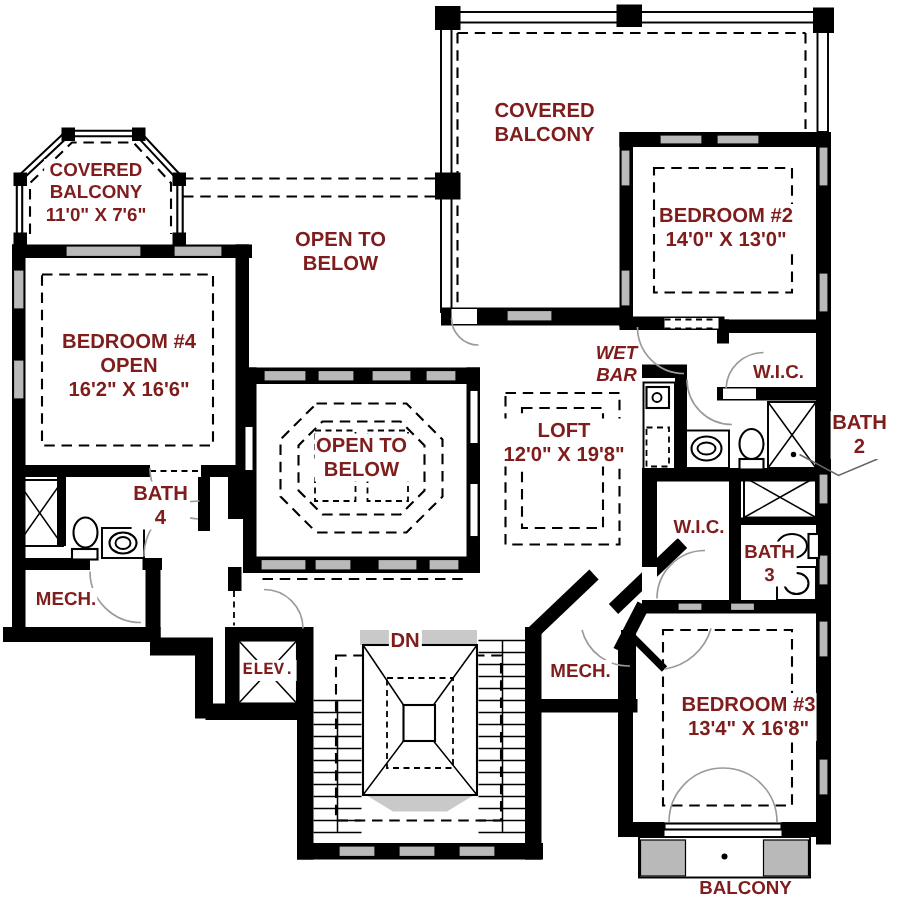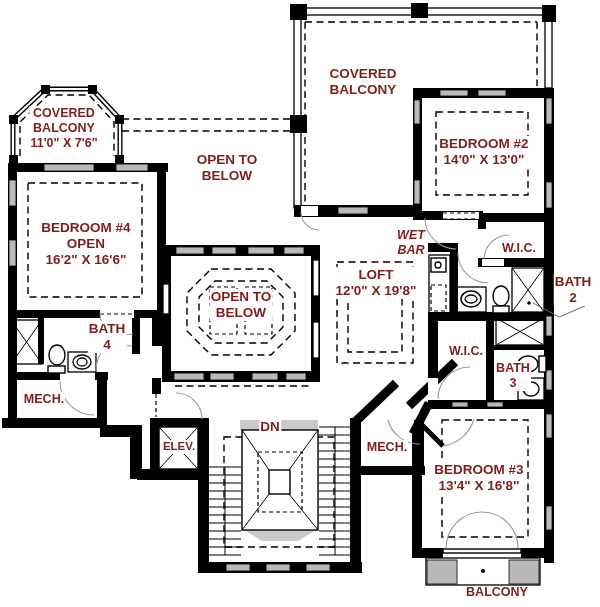--- a/index.html
+++ b/index.html
@@ -17,21 +17,21 @@
   .a{fill:none;stroke:#9a9a9a;stroke-width:1.1;}
   .f{fill:#fff;stroke:#000;stroke-width:1.4;}
   .sh{fill:#c9c9c9;}
   .tl{fill:none;stroke:#000;stroke-width:1;}
   .ld{fill:none;stroke:#666;stroke-width:1;}
   .dg{stroke:#000;stroke-width:9;}
   .dg2{stroke:#000;stroke-width:5;}
   #labels{position:absolute;left:0;top:0;width:100%;height:100%;}
   .lbl{position:absolute;transform:translateX(-50%);text-align:center;font-weight:bold;
        font-size:13.5px;line-height:1.2;white-space:nowrap;color:#7f1d1d;background:#fff;padding:0 1px;}
-  .s12{font-size:12.5px;} .s11{font-size:11.5px;}
+  .s12{font-size:12.5px;} .s11{font-size:11.5px;font-family:Liberation Mono, monospace;}
 </style>
 </head>
 <body>
 
 <div id="plan">
 
 <svg width="600" height="607" viewBox="0 0 600 607">
 
   <g>
     <path class="t5" d="M13,160 V119 L45,89 H92 L120,119 V160"></path>
@@ -276,21 +276,21 @@
   <div class="lbl" style="left:241px;top:289px;">
     <div>OPEN TO</div>
     <div>BELOW</div>
   </div>
 
   <div class="lbl s12" style="left:411px;top:228px;font-style:italic;">
     <div>WET</div>
     <div>BAR</div>
   </div>
 
-  <div class="lbl" style="left:376px;top:267px;">
+  <div class="lbl" style="left:376px;top:279px;">
     <div>LOFT</div>
     <div>12'0" X 19'8"</div>
   </div>
 
   <div class="lbl s12" style="left:519px;top:241px;">
     <div>W.I.C.</div>
   </div>
 
   <div class="lbl" style="left:573px;top:274px;">
     <div>BATH</div>
@@ -320,21 +320,21 @@
 
   <div class="lbl s12" style="left:466px;top:344px;">
     <div>W.I.C.</div>
   </div>
 
   <div class="lbl s12" style="left:513px;top:361px;">
     <div>BATH</div>
     <div>3</div>
   </div>
 
-  <div class="lbl" style="left:479px;top:462px;">
+  <div class="lbl" style="left:499px;top:462px;">
     <div>BEDROOM #3</div>
     <div>13'4" X 16'8"</div>
   </div>
 
   <div class="lbl s12" style="left:497px;top:585px;background:transparent;">
     <div>BALCONY</div>
   </div>
 
 </div>
 </div>

